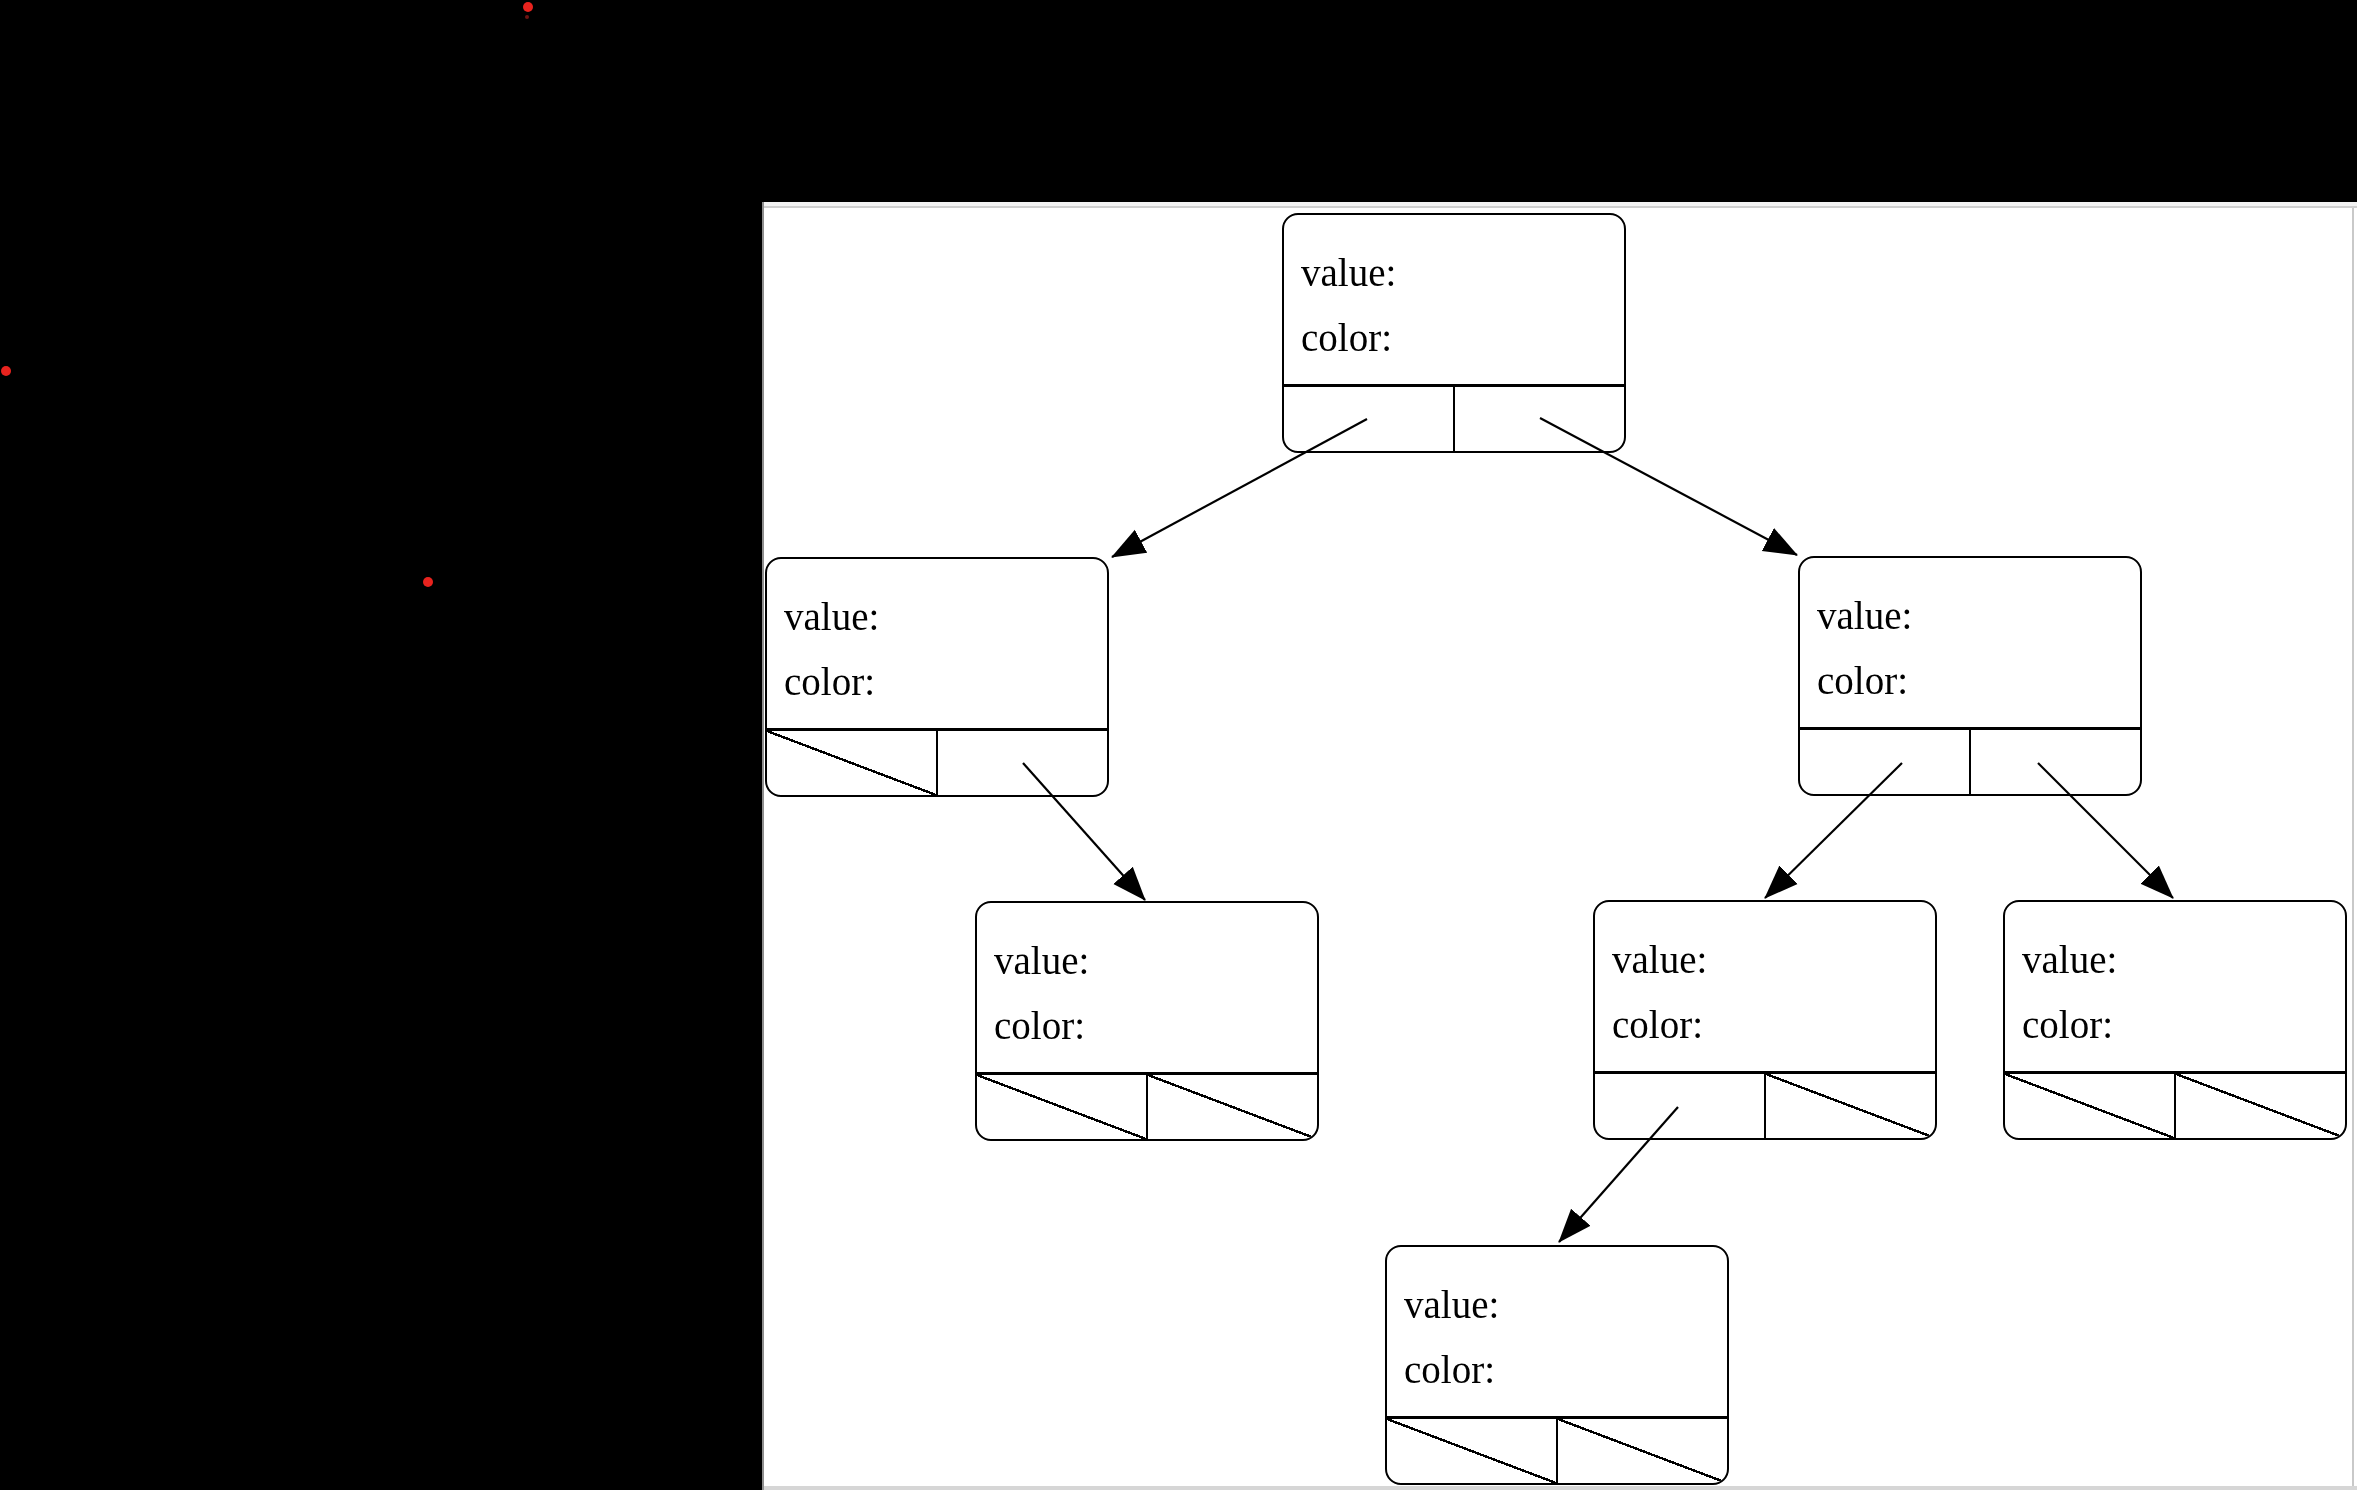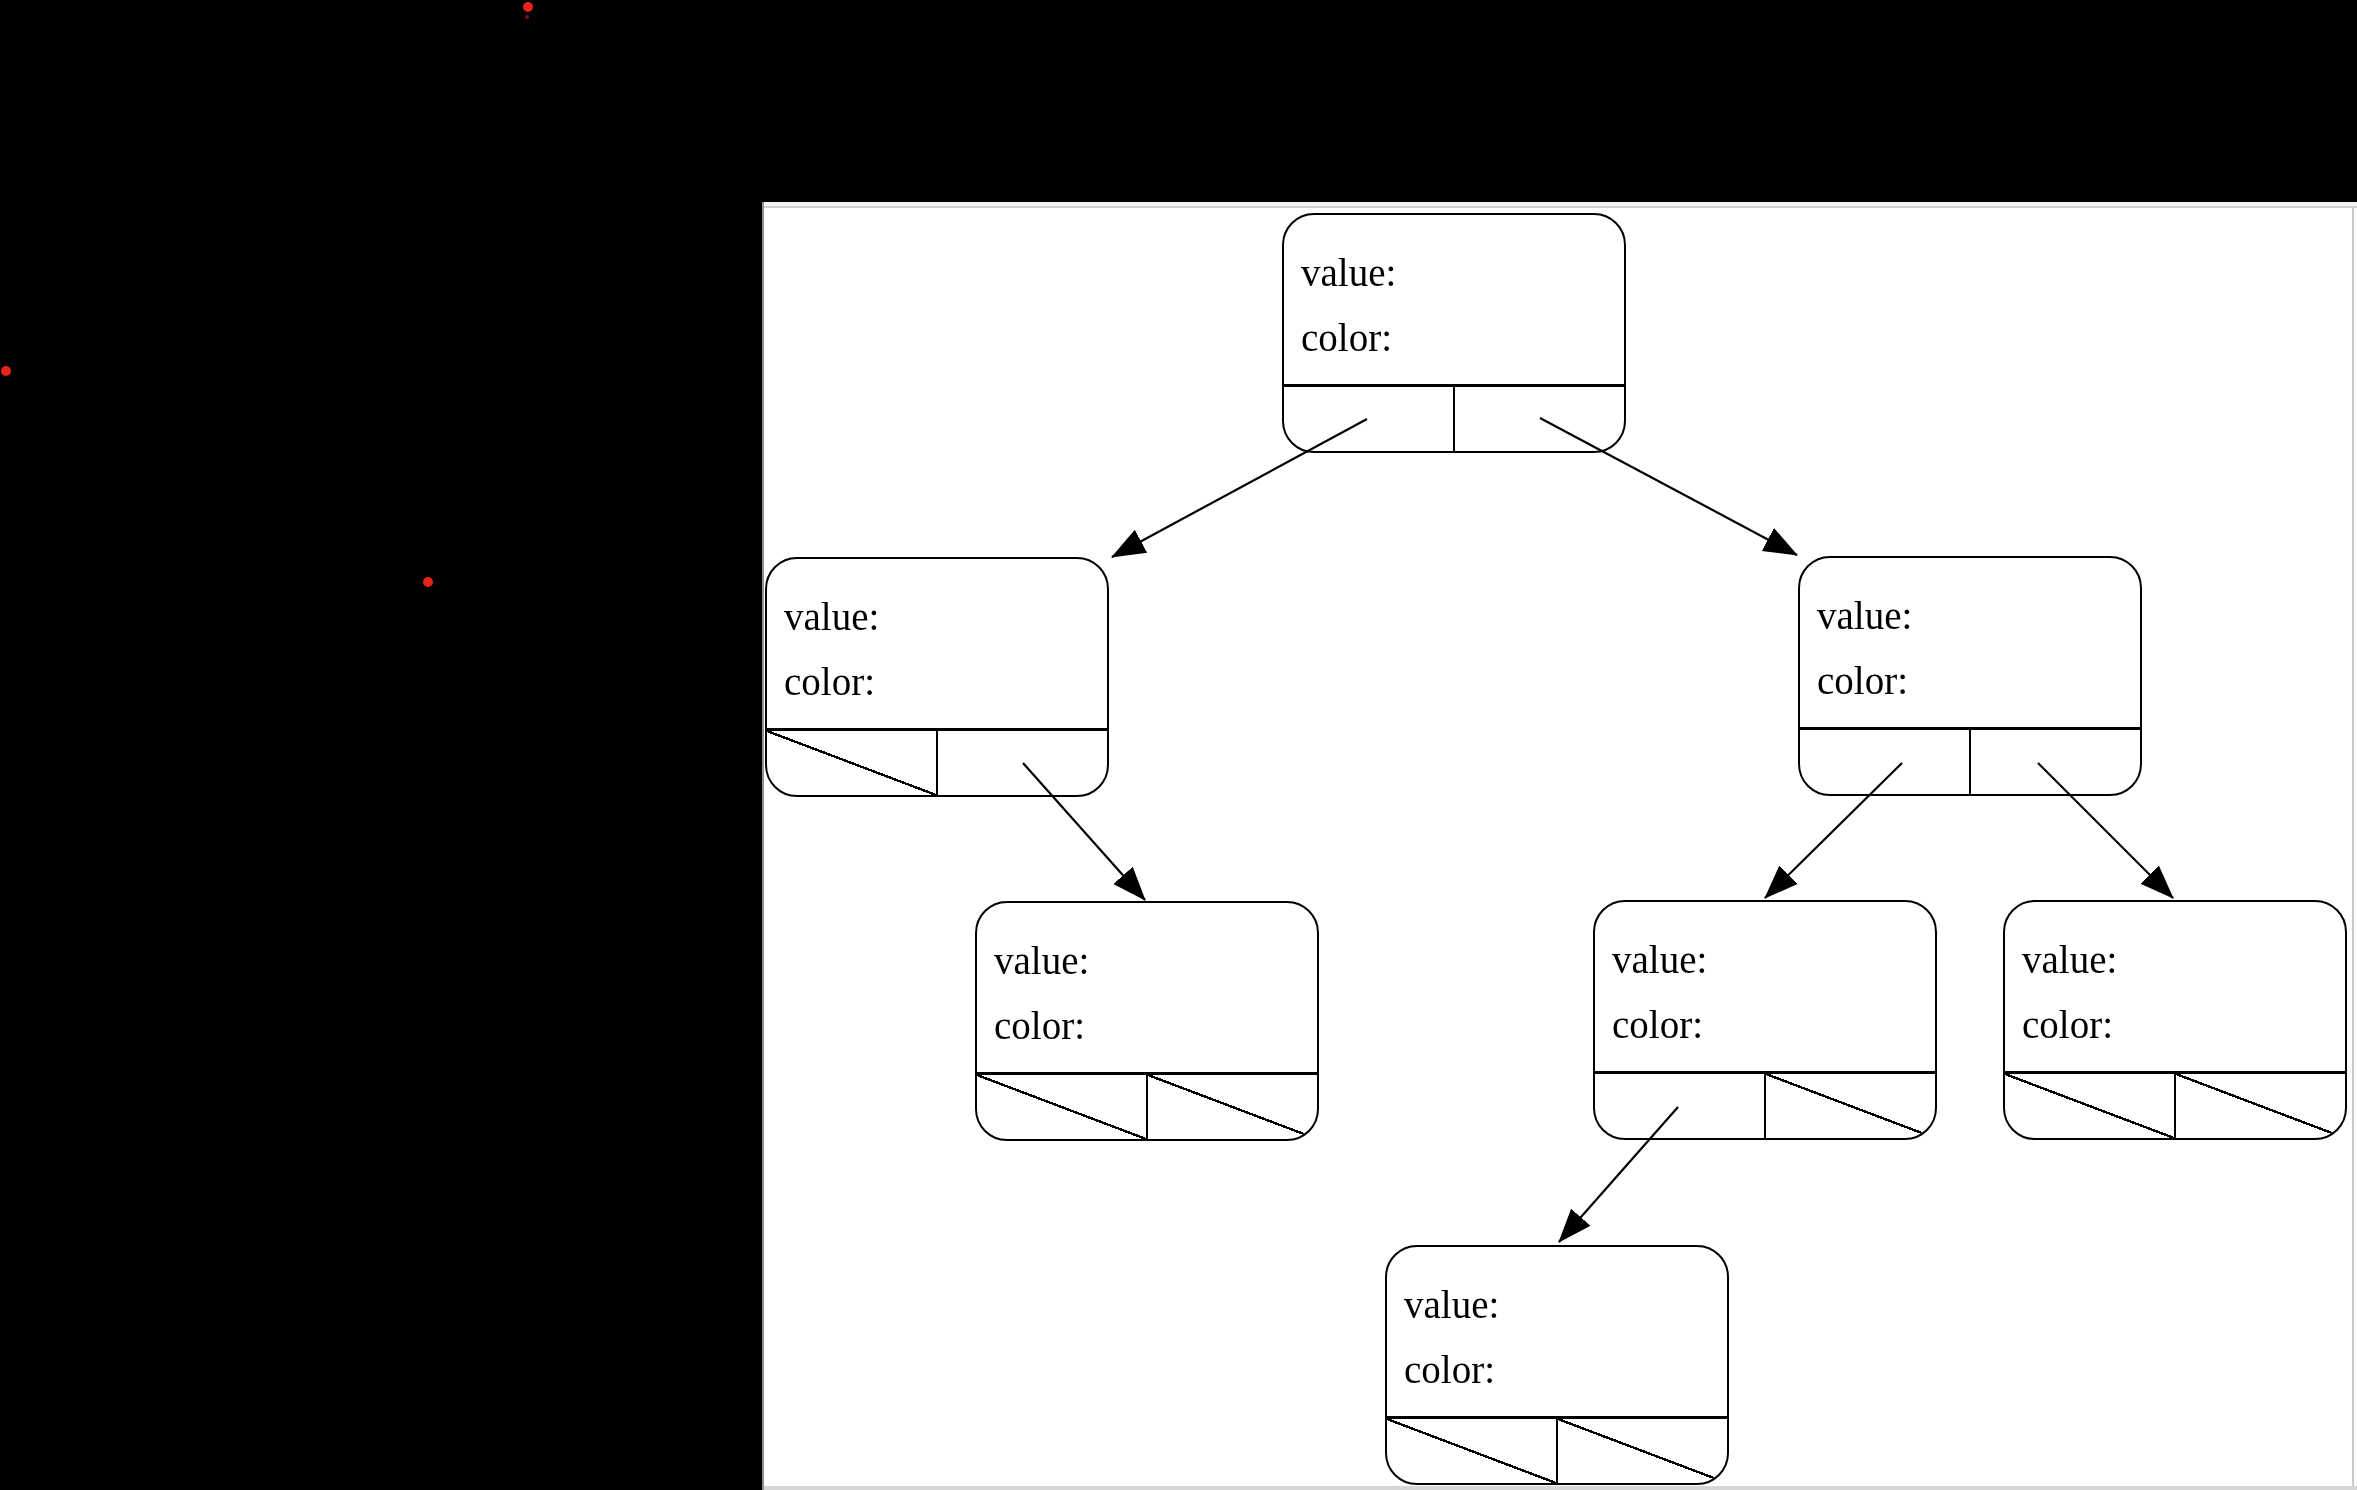--- a/index.html
+++ b/index.html
@@ -35,21 +35,21 @@
     height: 4px;
     background: #d6d6d6;
   }
   #nodes { position: absolute; inset: 0; z-index: 2; }
   .node {
     position: absolute;
     width: 344px; height: 240px;
     box-sizing: border-box;
     background: #fff;
     border: 2px solid #000;
-    border-radius: 32px;
+    border-radius: 16px;
     overflow: hidden;
     display: flex;
     flex-direction: column;
   }
   .node-body {
     height: 169px;
     box-sizing: border-box;
     padding: 25px 0 0 17px;
     font-size: 39px;
     line-height: 65px;

